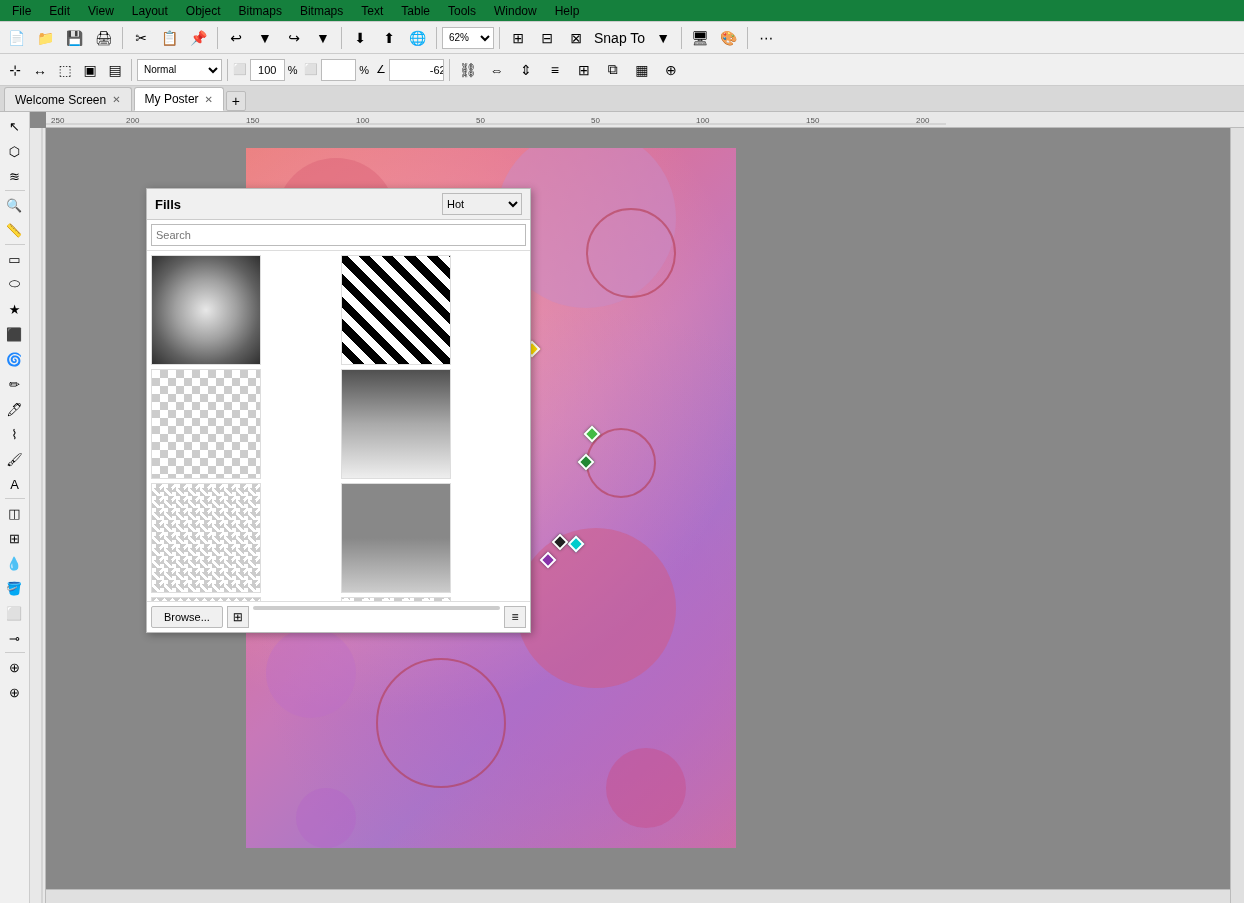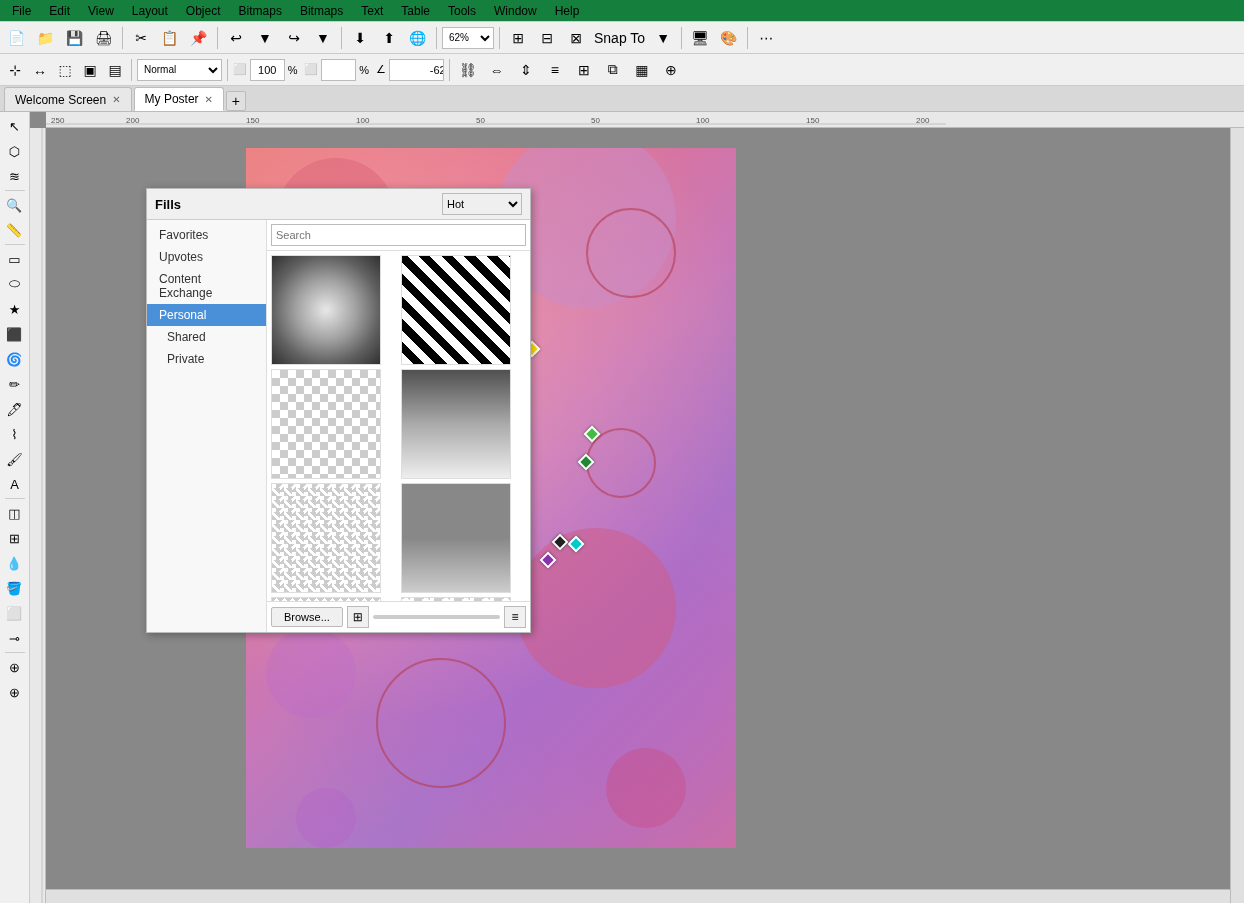--- a/index.html
+++ b/index.html
@@ -161,21 +161,21 @@
     .fill-radial-silver {
       background: radial-gradient(circle at center, #e8e8e8 0%, #a0a0a0 40%, #606060 70%, #303030 100%);
     }
     .fill-diagonal-stripes {
       background: repeating-linear-gradient(
         45deg, #fff 0px, #fff 8px, #000 8px, #000 16px
       );
     }
 
     #fills-footer {
-      border-top: 1px solid #ddd; padding: 4px; display: flex; align-items: center; gap: 4px;
+      border-top: 1px solid #ddd; padding: 4px; display: flex; gap: 4px;
     }
     .fills-browse-btn {
       padding: 3px 12px; font-size: 11px; border: 1px solid #bbb; background: #f0f0f0;
       cursor: pointer; border-radius: 2px;
     }
     .fills-view-btn {
       width: 22px; height: 22px; border: 1px solid #bbb; background: #f0f0f0;
       cursor: pointer; display: flex; align-items: center; justify-content: center;
       font-size: 12px;
     }
@@ -406,28 +406,20 @@
 
         <div id="fills-header">
           <span id="fills-header-title">Fills</span>
           <select class="fills-cat-select" style="margin-left:8px;height:22px;font-size:11px;border:1px solid #bbb;width:80px;">
             <option>Hot</option><option>Top Rated</option><option>New</option>
           </select>
         </div>
 
         <div id="fills-body">
 
-          <div id="fills-sidebar">
-            <div class="fills-nav-item">Favorites</div>
-            <div class="fills-nav-item">Upvotes</div>
-            <div class="fills-nav-item">Content Exchange</div>
-            <div class="fills-nav-item active">Personal</div>
-            <div class="fills-nav-sub">Shared</div>
-            <div class="fills-nav-sub">Private</div>
-          </div>
 
           <div id="fills-content">
 
             <div id="fills-toolbar">
               <input class="fills-search" type="text" placeholder="Search" style="">
             </div>
 
             <div id="fills-grid">
 
               <div class="fill-item fill-radial-silver"></div>

